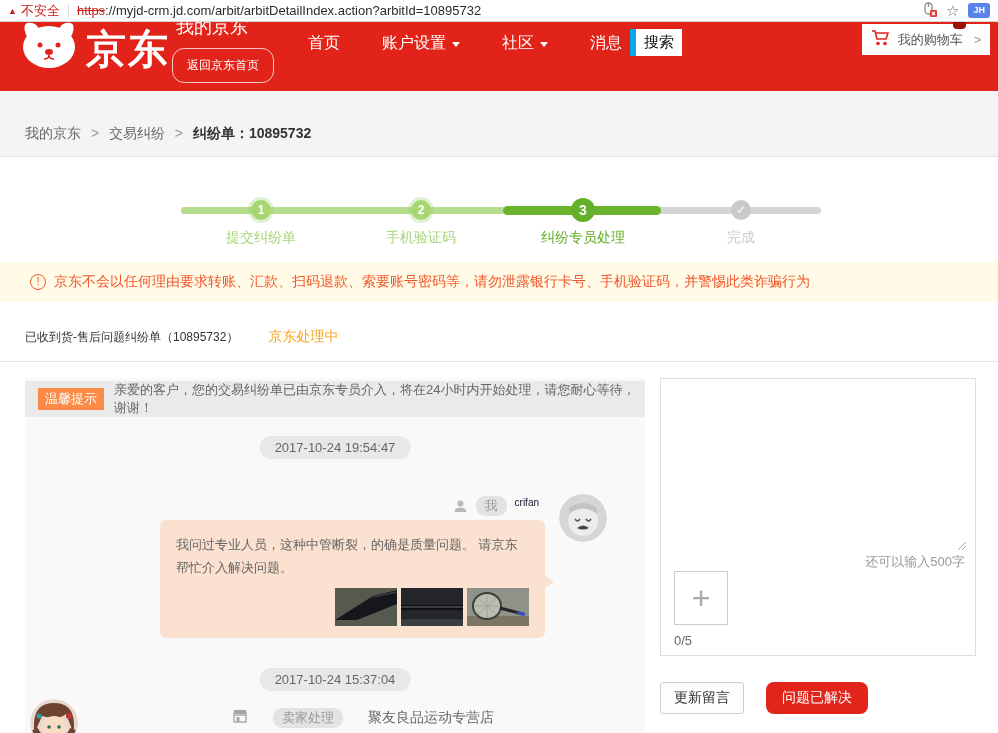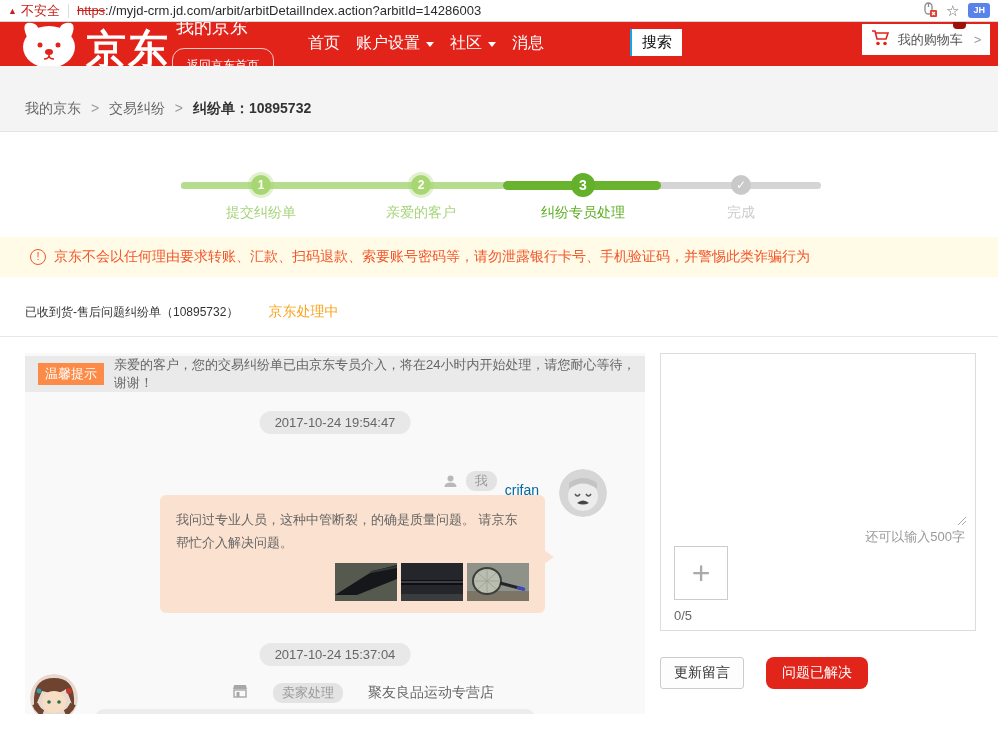--- a/index.html
+++ b/index.html
@@ -14,34 +14,34 @@
   .warn-text { color:#c5221f; margin-right:8px; }
   .addr-sep { width:1px; height:14px; background:#dcdcdc; margin-right:8px; }
   .url { color:#2b2b2b; white-space:nowrap; overflow:hidden; flex:1; }
   .url .scheme { color:#c5221f; text-decoration:line-through; }
   .addr-icons { display:flex; align-items:center; gap:9px; margin-left:8px; }
   .star { color:#6b6b6b; font-size:15px; line-height:1; }
   .jh-badge { background:#5a83ea; color:#fff; font-size:9px; font-weight:bold;
               border-radius:3px; padding:3px 5px; line-height:1; }
 
   
-  .jd-header { position:relative; height:44px; background:#e2231a; overflow:hidden; color:#fff; }
+  .jd-header { position:relative; height:69px; background:#e2231a; overflow:hidden; color:#fff; }
   .dog-logo { position:absolute; left:18px; top:-4px; }
   .logo-text { position:absolute; left:86px; top:0px; font-size:40px; font-weight:bold; letter-spacing:2px; }
   .myjd { position:absolute; left:176px; top:-7px; font-size:18px; }
   .back-pill { position:absolute; left:172px; top:26px; border:1px solid rgba(255,255,255,.75);
                border-radius:12px; padding:8px 14px; font-size:12px; }
-  .hnav { position:absolute; left:308px; top:11px; display:flex; gap:16px; font-size:16px; }
+  .hnav { position:absolute; left:308px; top:11px; display:flex; gap:42px; font-size:16px; }
   .hnav-item { display:flex; align-items:center; gap:6px; cursor:pointer; }
   .caret { width:0; height:0; border-left:4px solid transparent; border-right:4px solid transparent;
            border-top:5px solid #fff; margin-top:2px; }
   .hsearch { position:absolute; left:630px; top:7px; display:flex; height:27px; background:#fff; }
   .search-input { width:155px; border:none; outline:none; padding:0 8px; font-size:13px; color:#999;
                   font-family:inherit; }
-  .search-btn { width:52px; background:#fff; border:none; border-left:2px solid #0ea5e9;
+  .search-btn { width:52px; background:#fff; border:none; border-left:6px solid #0ea5e9;
                 font-size:15px; color:#111; font-family:inherit; }
   .hcart { position:absolute; left:862px; top:2px; width:128px; height:31px; background:#fff;
            display:flex; align-items:center; justify-content:center; gap:7px; color:#555; font-size:13px; }
   .cart-arrow { color:#999; margin-left:4px; }
   .cart-badge { position:absolute; left:953px; top:0; width:13px; height:7px; background:#9c120b;
                 border-radius:0 0 4px 4px; }
 
   
   .subbar { height:65px; background:#f4f4f4; padding:34px 0 0 25px; font-size:14px; color:#666; }
   .crumb-link { color:#666; }
@@ -84,21 +84,21 @@
   .chat-panel { position:relative; width:620px; height:361px; background:#f9f9f9; overflow:hidden; }
   .notice-bar { position:absolute; top:3px; left:0; width:620px; height:36px; background:#eaeaea;
                 display:flex; align-items:center; padding-left:13px; }
   .notice-badge { background:#fb8b46; color:#fff; font-size:13px; padding:2px 7px; flex:none; }
   .notice-text { color:#666; font-size:13px; margin-left:10px; }
   .ts-pill { position:absolute; left:50%; transform:translateX(-50%); background:#e8e8e8;
              border-radius:12px; padding:4px 15px; color:#666; font-size:13px; white-space:nowrap; }
   .ts1 { top:58px; } .ts2 { top:290px; }
   .user-row { position:absolute; top:118px; right:38px; display:flex; align-items:flex-start; gap:8px; }
   .tag-pill { background:#e3e3e3; color:#999; font-size:13px; border-radius:9px; padding:1px 9px; }
-  .user-name { color:#0369a1; font-size:14px; margin-top:11px; }
+  .user-name { color:#0f172a; font-size:10px; margin-top:1px; }
   .avatar { width:48px; height:48px; border-radius:50%; overflow:hidden; flex:none; }
   .user-row .avatar { margin-left:12px; margin-top:-2px; }
   .bubble { position:absolute; top:142px; left:135px; width:385px; background:#fbe1cf; border-radius:6px;
             padding:13px 16px 12px; color:#666; font-size:13px; line-height:23px; }
   .bubble-tail { position:absolute; right:-9px; top:55px; width:0; height:0;
                  border-top:7px solid transparent; border-bottom:7px solid transparent;
                  border-left:10px solid #fbe1cf; }
   .thumbs { display:flex; justify-content:flex-end; gap:4px; margin-top:9px; }
   .thumb { width:62px; height:38px; overflow:hidden; flex:none; }
   .seller-avatar-wrap { position:absolute; left:5px; top:321px; }
@@ -126,21 +126,21 @@
 </style>
 </head>
 <body>
 
 <div class="page">
 
   <div class="addrbar">
     <span class="warn-tri">▲</span>
     <span class="warn-text">不安全</span>
     <span class="addr-sep"></span>
-    <span class="url"><span class="scheme">https</span><span>://myjd-crm.jd.com/arbit/arbitDetailIndex.action?arbitId=14286003</span></span>
+    <span class="url"><span class="scheme">https</span><span>://myjd-crm.jd.com/arbit/arbitDetailIndex.action?arbitId=10895732</span></span>
     <span class="addr-icons">
       <span>
         <svg width="15" height="15" viewBox="0 0 15 15">
             <rect x="3" y="1" width="7" height="11" rx="3.5" fill="none" stroke="#8a8a8a" stroke-width="1.3"></rect>
             <line x1="6.5" y1="1" x2="6.5" y2="5" stroke="#8a8a8a" stroke-width="1.3"></line>
             <rect x="8" y="8" width="7" height="7" rx="1" fill="#e03c31"></rect>
             <path d="M10 10 l3 3 M13 10 l-3 3" stroke="#fff" stroke-width="1.2"></path>
           </svg>
       </span>
       <span class="star">☆</span>
@@ -210,21 +210,21 @@
 
     <div class="steps">
       <div class="track"></div>
       <div class="seg-light"></div>
       <div class="seg-dark"></div>
       <div class="step-circle done" style="left:70px">1</div>
       <div class="step-circle done" style="left:230px">2</div>
       <div class="step-circle active" style="left:390px">3</div>
       <div class="step-circle pending" style="left:550px">✓</div>
       <div class="step-label lab-done" style="left:80px">提交纠纷单</div>
-      <div class="step-label lab-done" style="left:240px">亲爱的客户</div>
+      <div class="step-label lab-done" style="left:240px">手机验证码</div>
       <div class="step-label lab-active" style="left:402px">纠纷专员处理</div>
       <div class="step-label lab-pending" style="left:560px">完成</div>
     </div>
 
     <div class="warnbar">
       <span class="warn-circle">!</span>
       <span>京东不会以任何理由要求转账、汇款、扫码退款、索要账号密码等，请勿泄露银行卡号、手机验证码，并警惕此类诈骗行为</span>
     </div>
 
     <div class="title-row">

